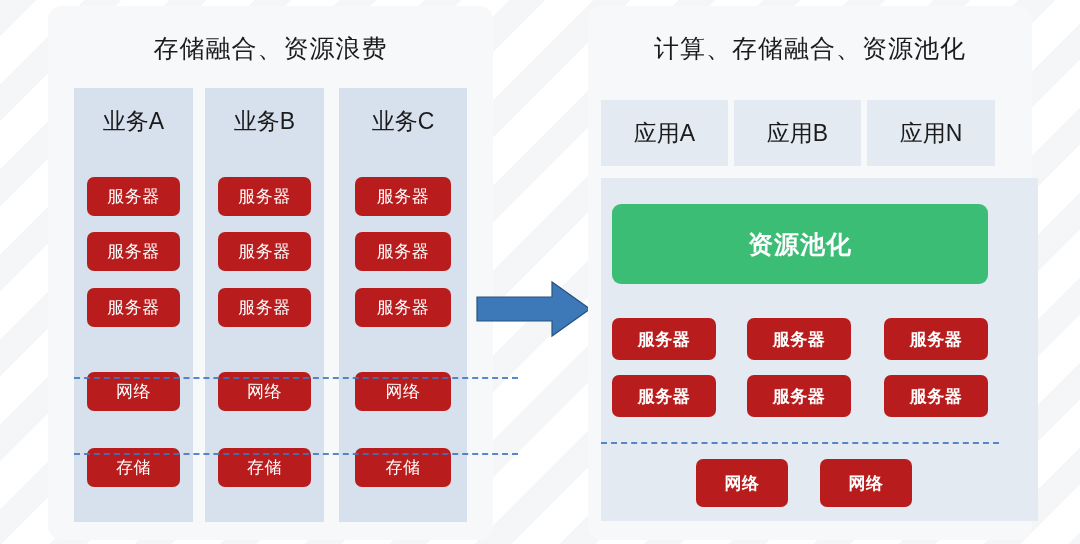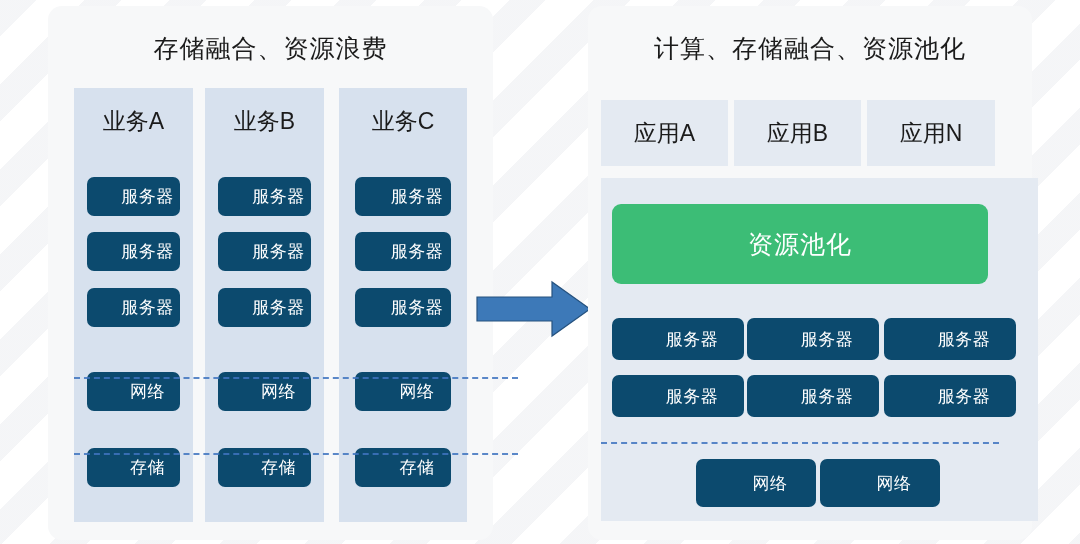--- a/index.html
+++ b/index.html
@@ -53,27 +53,26 @@
   .silo-head{
     position:absolute;left:0;right:0;top:0;height:66px;
     display:flex;align-items:center;justify-content:center;
     font-size:23px;color:#1b1b1b;
   }
   .silo-body{position:absolute;left:0;right:0;top:66px;bottom:0;}
 
   
   .chip{
     position:absolute;
-    background:#0c4a6e;
+    background:#b91c1c;
     color:#ffffff;
     border-radius:7px;
     display:flex;align-items:center;justify-content:center;
     font-size:17px;
     letter-spacing:0.5px;
-    padding-left:28px;
   }
   .silo .chip{left:13px;right:13px;height:39px;}
   .silo.c2 .chip{left:16px;right:16px;}
   .silo .chip.s0{top:23px;}
   .silo .chip.s1{top:78px;}
   .silo .chip.s2{top:134px;}
   .silo .chip.net{top:218px;}
   .silo .chip.sto{top:294px;}
 
   
@@ -96,20 +95,21 @@
     display:flex;align-items:center;justify-content:center;
     font-size:23px;color:#1b1b1b;
   }
   .app.a0{left:0px;}
   .app.a1{left:133px;}
   .app.a2{left:266px;width:128px;}
 
   .pool-box{
     position:absolute;left:13px;top:172px;width:437px;height:343px;
     background:#e4eaf2;
+    font-weight:bold;
   }
   .pool-banner{
     position:absolute;left:11px;top:26px;width:376px;height:80px;
     background:#3cbd76;
     border-radius:9px;
     display:flex;align-items:center;justify-content:center;
     color:#ffffff;font-size:25px;letter-spacing:1px;
   }
   .srv-grid{position:absolute;left:11px;top:140px;width:376px;height:108px;}
   .srv-grid .chip{width:104px;height:42px;}

